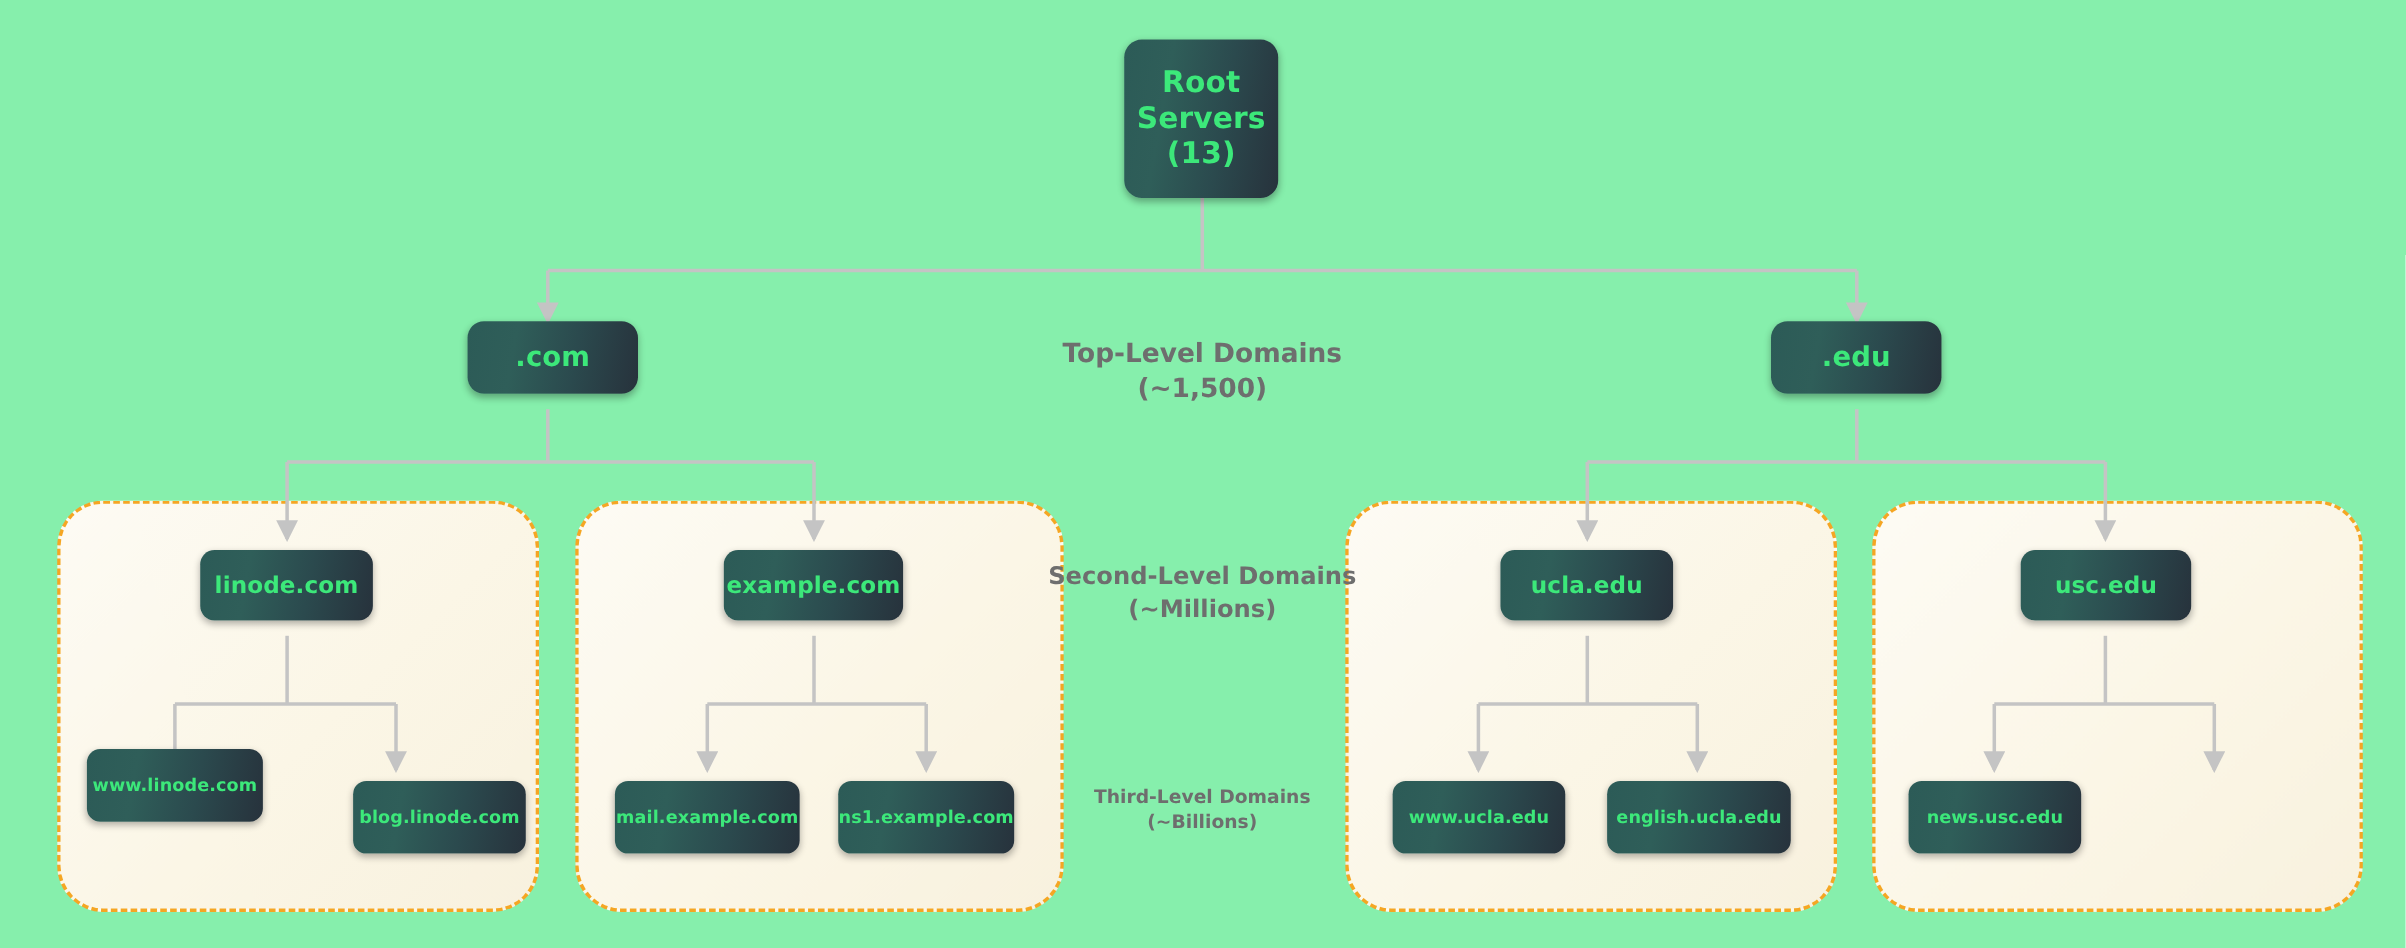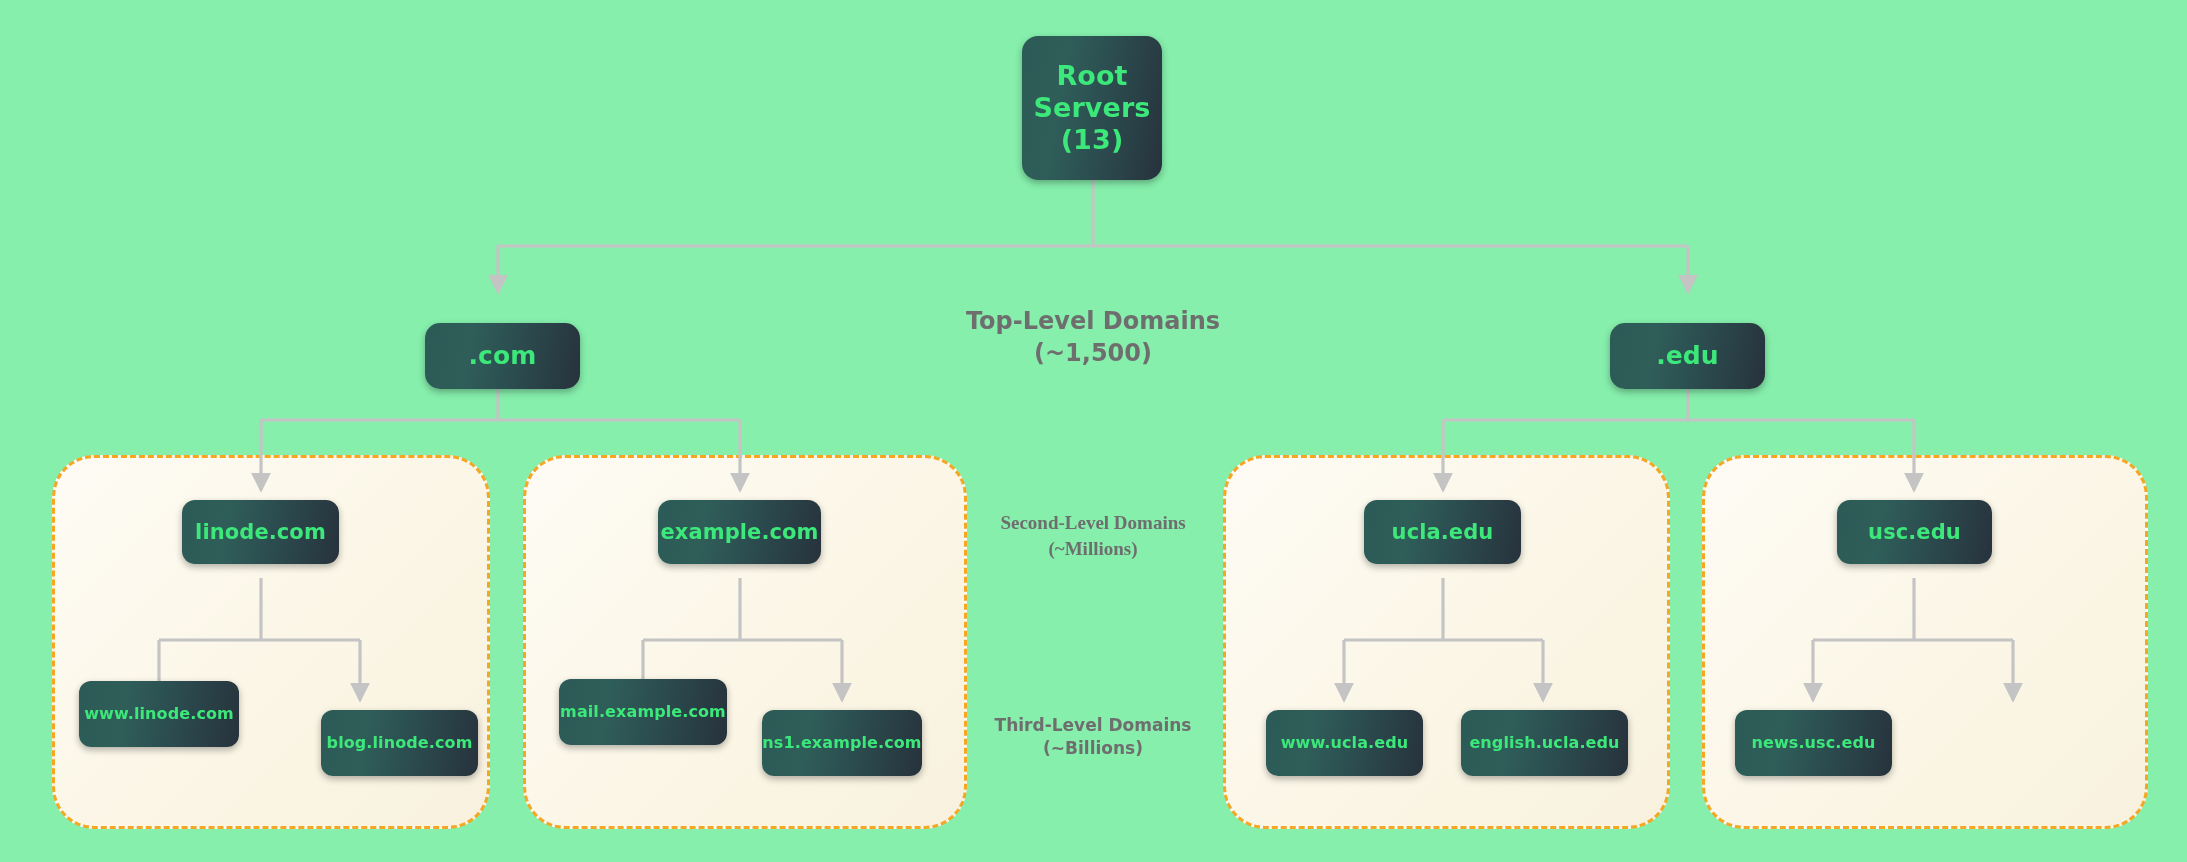--- a/index.html
+++ b/index.html
@@ -48,41 +48,40 @@
     line-height: 1.18;
     letter-spacing: 0.1px;
   }
   .node.root {
     border-radius: 16px;
     font-size: 27px;
   }
   .node.tld {
     border-radius: 15px;
     font-size: 25px;
-    margin-top: 31px;
   }
   .node.sld {
     border-radius: 13px;
     font-size: 21px;
   }
   .node.third {
     border-radius: 12px;
     font-size: 16px;
   }
   .tier-label {
     position: absolute;
     z-index: 8;
     text-align: center;
     color: #6e6e6e;
     font-weight: bold;
     line-height: 1.35;
     white-space: pre-line;
   }
   .tier-label.tier-tld   { font-size: 24px; }
-  .tier-label.tier-sld   { font-size: 19px; font-family: Liberation Serif, serif; }
+  .tier-label.tier-sld   { font-size: 22px; }
   .tier-label.tier-third { font-size: 17px; }
 </style>
 </head>
 <body>
 
 <div id="canvas">
 
   <div class="group-box" style="left:52px; top:455px; width:432px; height:368px;"></div>
   <div class="group-box" style="left:523px; top:455px; width:438px; height:368px;"></div>
   <div class="group-box" style="left:1223px; top:455px; width:441px; height:368px;"></div>
@@ -149,21 +148,21 @@
   <div class="node tld" style="left:1610px; top:292px; width:155px; height:66px;text-align:center;">.edu</div>
 
   <div class="node sld" style="left:182px; top:500px; width:157px; height:64px;">linode.com</div>
   <div class="node sld" style="left:658px; top:500px; width:163px; height:64px;">example.com</div>
   <div class="node sld" style="left:1364px; top:500px; width:157px; height:64px;">ucla.edu</div>
   <div class="node sld" style="left:1837px; top:500px; width:155px; height:64px;">usc.edu</div>
 
   <div class="node third" style="left:79px; top:681px; width:160px; height:66px;">www.linode.com</div>
   <div class="node third" style="left:282px; top:710px; width:157px; height:66px;margin-left:39px;">blog.linode.com</div>
 
-  <div class="node third" style="left:559px; top:679px; width:168px; height:66px;">mail.example.com</div>
+  <div class="node third" style="left:559px; top:710px; width:168px; height:66px;">mail.example.com</div>
   <div class="node third" style="left:762px; top:710px; width:160px; height:66px;">ns1.example.com</div>
 
   <div class="node third" style="left:1266px; top:710px; width:157px; height:66px;">www.ucla.edu</div>
   <div class="node third" style="left:1461px; top:710px; width:167px; height:66px;">english.ucla.edu</div>
 
   <div class="node third" style="left:1735px; top:710px; width:157px; height:66px;">news.usc.edu</div>
 
 </div>
 
 </body></html>

